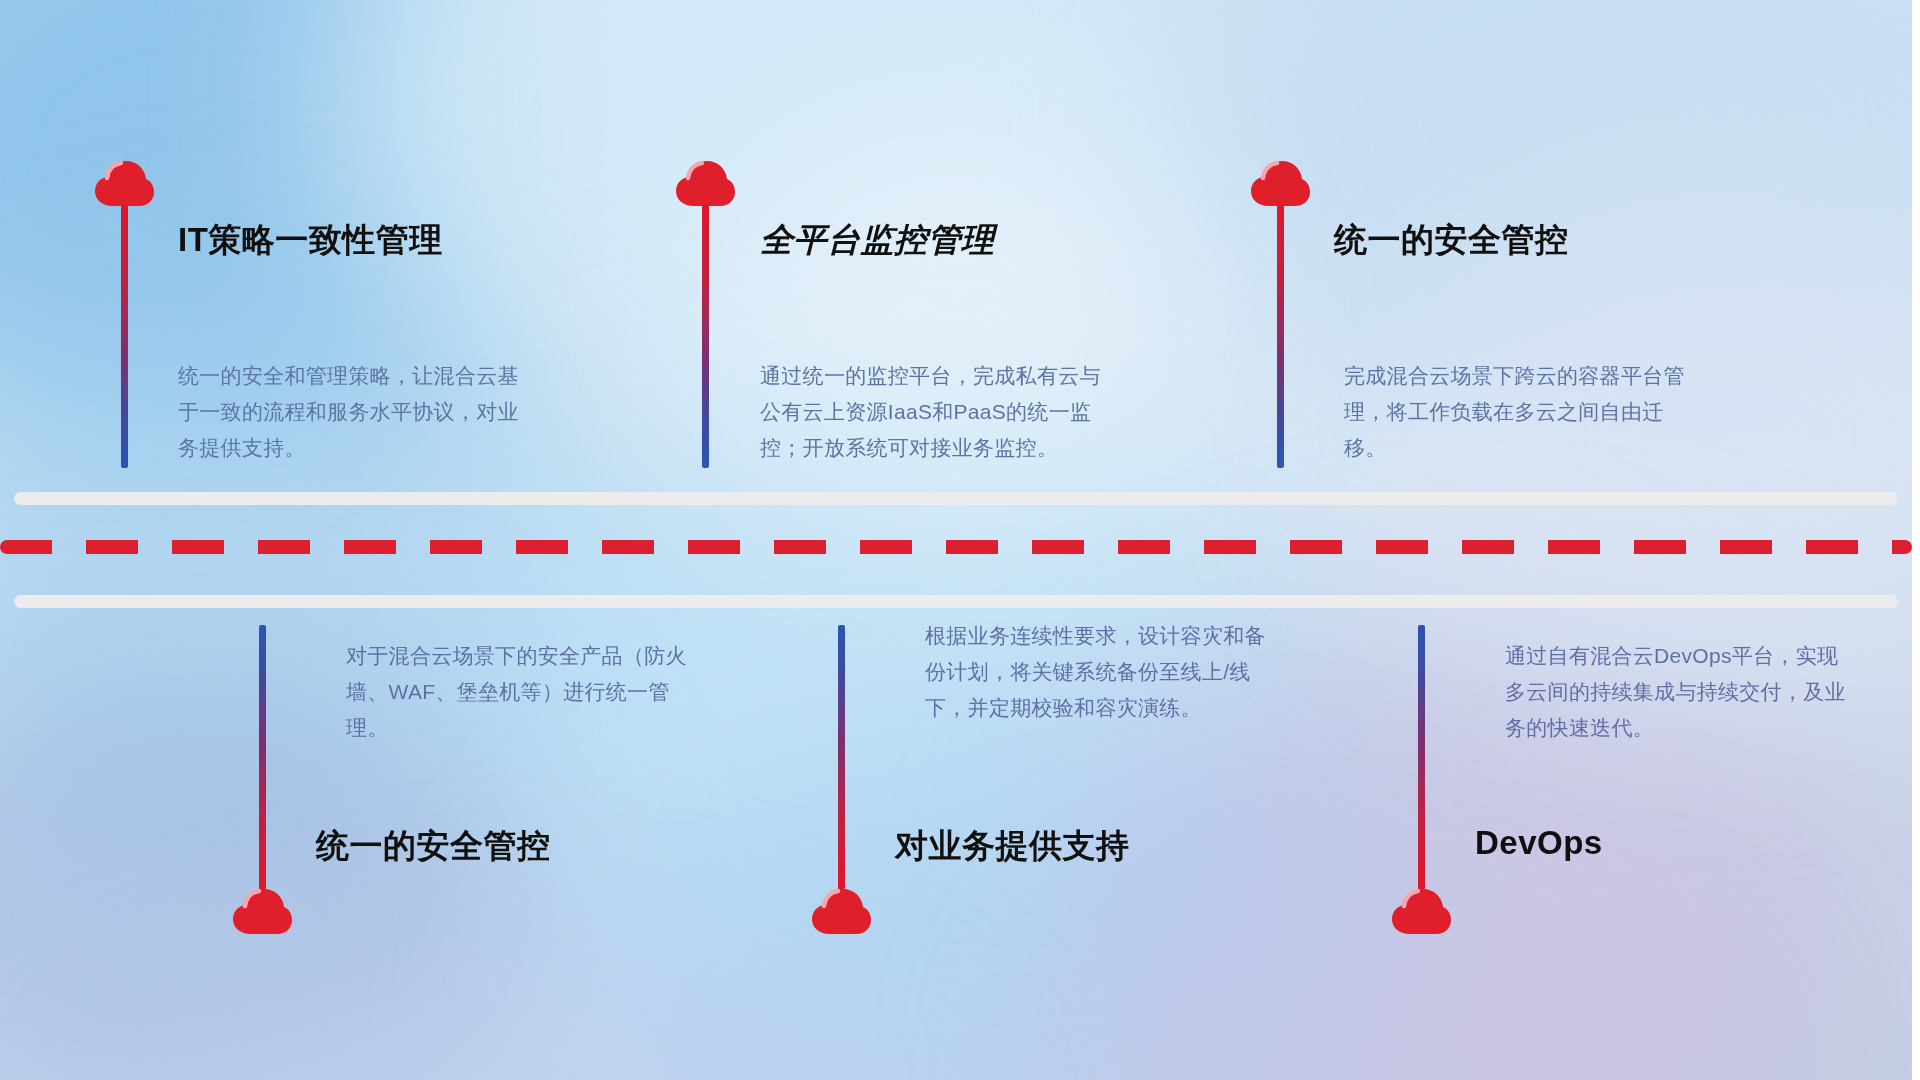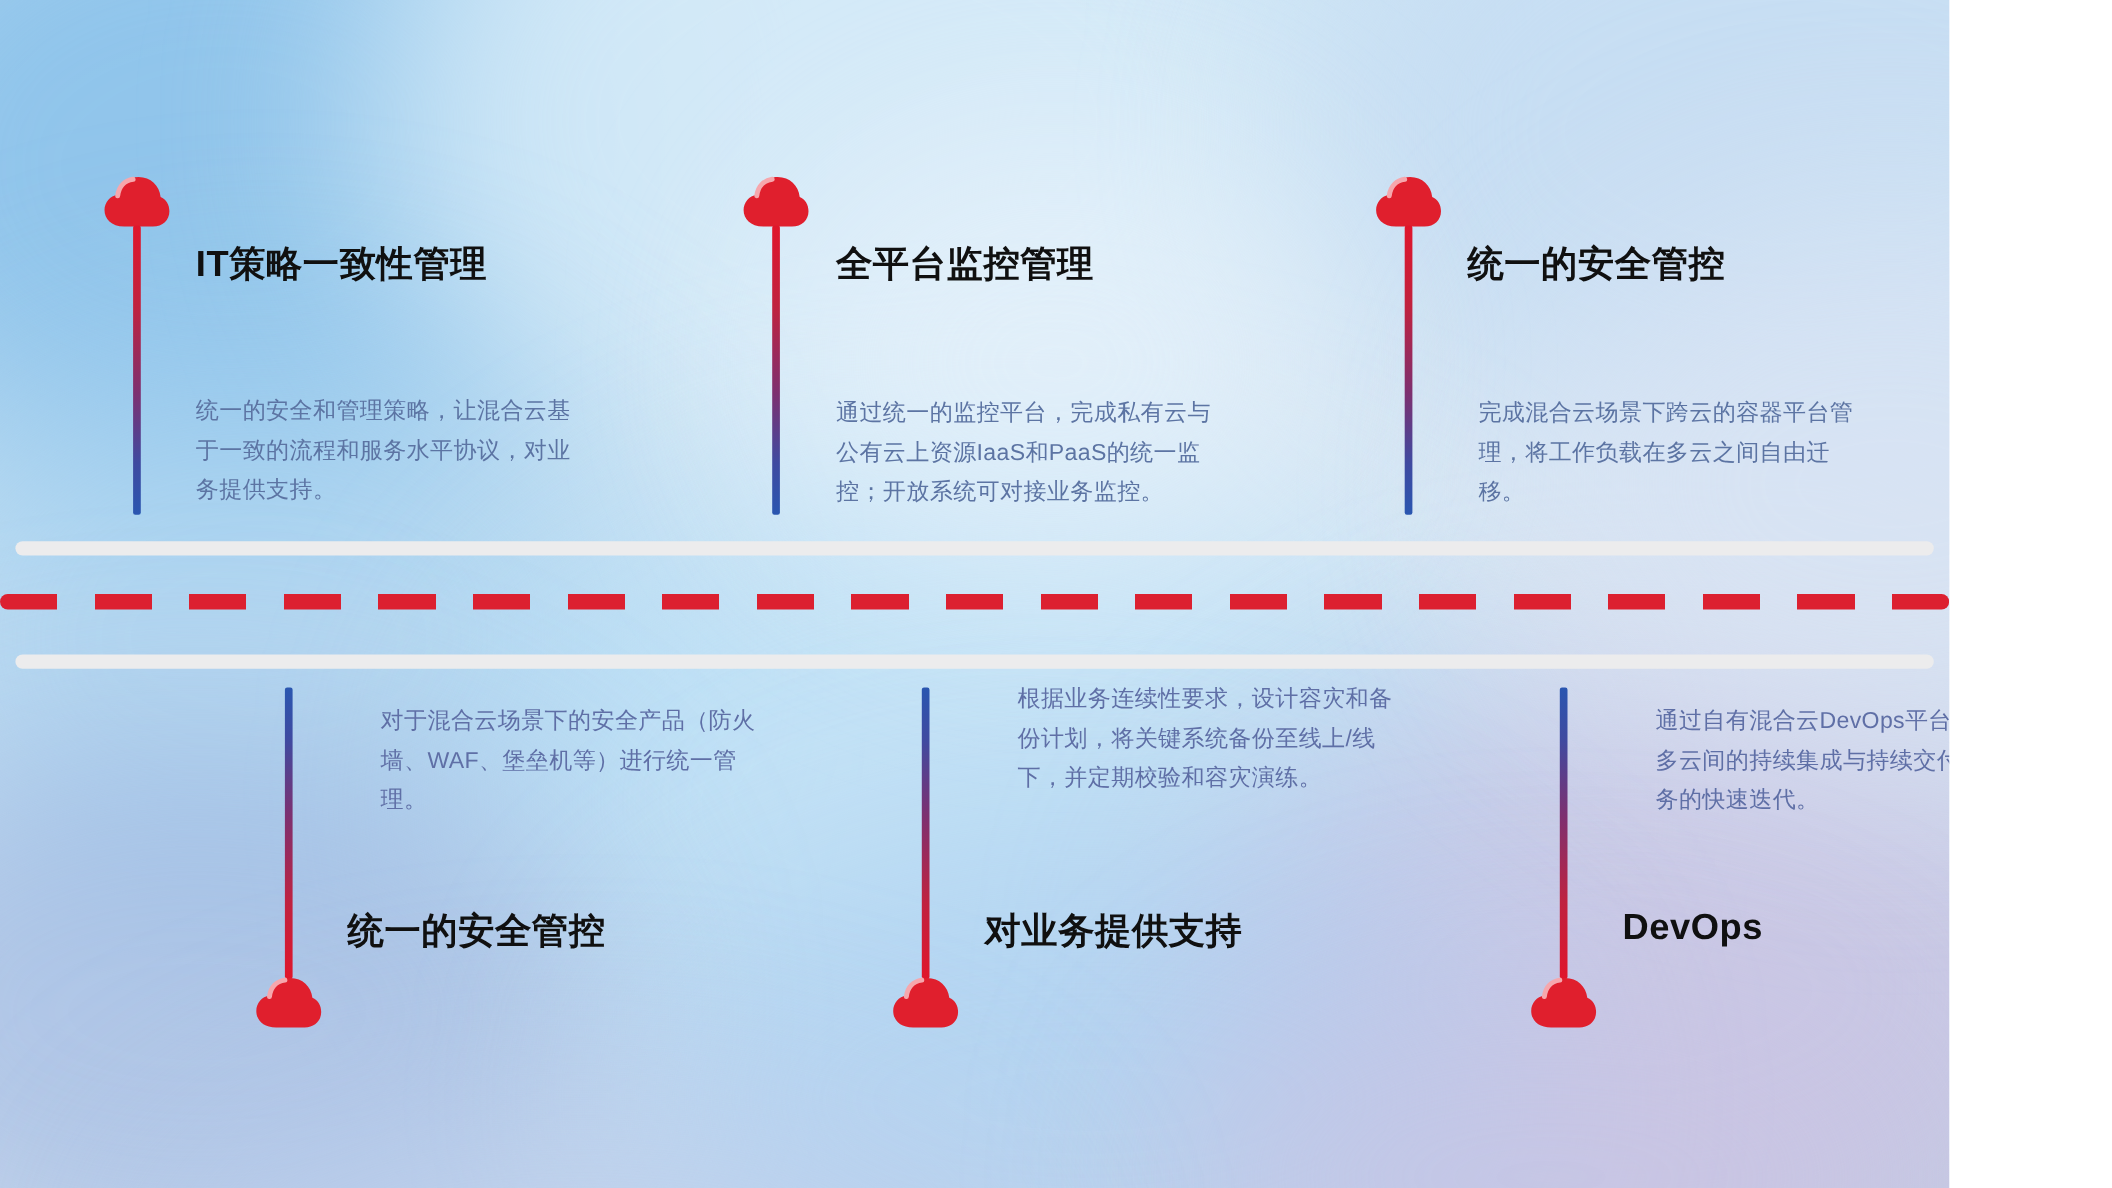--- a/index.html
+++ b/index.html
@@ -7,21 +7,21 @@
 
   html, body {
     width:1920px; height:1080px;
     overflow:hidden;
     font-family:"Liberation Sans","DejaVu Sans",sans-serif;
   }
 
   
   #stage {
     position:relative;
-    width:1772px; height:1080px;
+    width:1912px; height:1080px;
     background:#cfe2f2;
     overflow:hidden;
   }
   .bg-layer { position:absolute; inset:0; }
 
   .bg-base {
     background:
       linear-gradient(160deg,#bcdcf2 0%,#cfe5f5 28%,#dce9f5 55%,#cfdced 78%,#c4cfe4 100%);
   }
   .bg-blob { position:absolute; border-radius:50%; filter:blur(90px); }
@@ -116,32 +116,32 @@
 
   <div class="col">
     <div class="cloud" style="left:93px; top:160px;">
       <svg viewBox="0 0 62 48" xmlns="http://www.w3.org/2000/svg">
         <path d="M20 46 C8 46 2 39 2 31 C2 24 7 18 14 17 C16 7 24 1 33 1 C44 1 52 9 53 19 C58 21 61 26 61 32 C61 40 55 46 46 46 Z" fill="#e01f2d"></path>
         <path d="M14 18 C15 9 21 4 28 3" stroke="#f6a7ad" stroke-width="4.5" stroke-linecap="round" fill="none"></path>
       </svg>
     </div>
     <div class="stem stem-top" style="left:121px; top:205px; height:263px;"></div>
     <div class="heading" style="left:178px; top:218px;">IT策略一致性管理</div>
-    <div class="para para-top" style="left:178px; top:358px;font-family:Liberation Mono, monospace;">统一的安全和管理策略，让混合云基于一致的流程和服务水平协议，对业务提供支持。</div>
+    <div class="para para-top" style="left:178px; top:358px;">统一的安全和管理策略，让混合云基于一致的流程和服务水平协议，对业务提供支持。</div>
   </div>
 
   <div class="col">
     <div class="cloud" style="left:674px; top:160px;">
       <svg viewBox="0 0 62 48" xmlns="http://www.w3.org/2000/svg">
         <path d="M20 46 C8 46 2 39 2 31 C2 24 7 18 14 17 C16 7 24 1 33 1 C44 1 52 9 53 19 C58 21 61 26 61 32 C61 40 55 46 46 46 Z" fill="#e01f2d"></path>
         <path d="M14 18 C15 9 21 4 28 3" stroke="#f6a7ad" stroke-width="4.5" stroke-linecap="round" fill="none"></path>
       </svg>
     </div>
     <div class="stem stem-top" style="left:702px; top:205px; height:263px;"></div>
-    <div class="heading" style="left:760px; top:218px;">全平台监控管理</div>
+    <div class="heading" style="left:760px; top:218px;font-style:italic;">全平台监控管理</div>
     <div class="para para-top" style="left:760px; top:358px;">通过统一的监控平台，完成私有云与公有云上资源IaaS和PaaS的统一监控；开放系统可对接业务监控。</div>
   </div>
 
   <div class="col">
     <div class="cloud" style="left:1249px; top:160px;">
       <svg viewBox="0 0 62 48" xmlns="http://www.w3.org/2000/svg">
         <path d="M20 46 C8 46 2 39 2 31 C2 24 7 18 14 17 C16 7 24 1 33 1 C44 1 52 9 53 19 C58 21 61 26 61 32 C61 40 55 46 46 46 Z" fill="#e01f2d"></path>
         <path d="M14 18 C15 9 21 4 28 3" stroke="#f6a7ad" stroke-width="4.5" stroke-linecap="round" fill="none"></path>
       </svg>
     </div>

